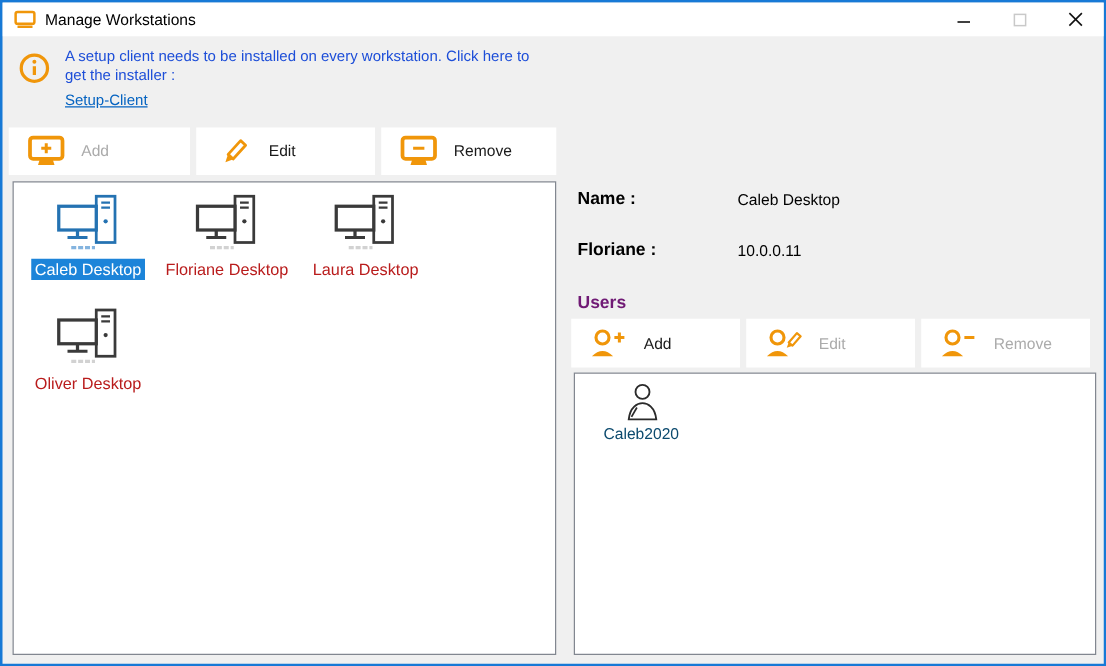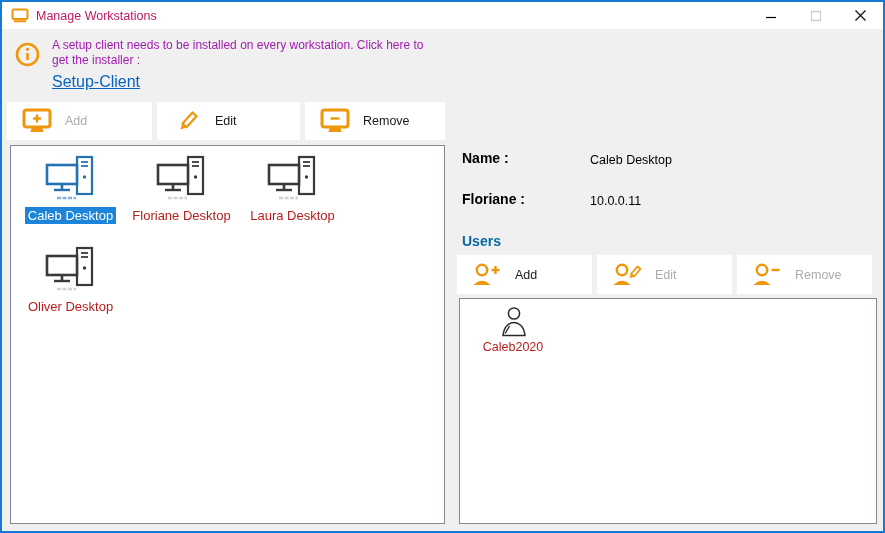--- a/index.html
+++ b/index.html
@@ -11,32 +11,32 @@
     border: 2px solid var(--border-blue, #1779d6);
     overflow: hidden;
   }
   
   .titlebar {
     position: absolute; left: 0; top: 0; right: 0; height: 27px;
     background: #ffffff;
     display: flex; align-items: center;
   }
   .titlebar .app-icon { margin-left: 9px; display: inline-flex; }
-  .titlebar .title { margin-left: 7px; font-size: 12.5px; color: #be185d; }
+  .titlebar .title { margin-left: 7px; font-size: 12.5px; color: #000000; }
   .win-controls { position: absolute; right: 0; top: 0; height: 27px; display: flex; }
   .win-btn { width: 45px; height: 27px; display: flex; align-items: center; justify-content: center; cursor: default; }
   
   .banner-icon { position: absolute; left: 13px; top: 40px; }
   .banner-text {
     position: absolute; left: 50px; top: 36px; width: 388px;
-    font-size: 12px; line-height: 15px; color: #a21caf;
+    font-size: 12px; line-height: 15px; color: #1d4ed8;
   }
   .banner-link {
     position: absolute; left: 50px; top: 71px;
-    font-size: 16px; color: var(--link-blue, #0563c1); text-decoration: underline; cursor: pointer;
+    font-size: 12px; color: var(--link-blue, #0563c1); text-decoration: underline; cursor: pointer;
   }
   
   .tb-btn {
     background: #fff; height: 38px; display: flex; align-items: center;
     cursor: pointer; flex: none;
   }
   .tb-btn .tb-icon { display: inline-flex; margin-left: 14px; width: 32px; justify-content: center; }
   .tb-btn .tb-label { margin-left: 12px; font-size: 12.5px; color: #1a1a1a; }
   .tb-btn.disabled .tb-label { color: #ababab; }
   .ws-toolbar { position: absolute; left: 5px; top: 100px; display: flex; gap: 5px; }
@@ -59,30 +59,30 @@
   }
   .ws-item .ws-icon { height: 47px; display: flex; align-items: flex-end; }
   .ws-item .ws-label {
     margin-top: 5px; font-size: 13px; color: #b91c1c;
     padding: 1px 3px; white-space: nowrap;
   }
   .ws-item.selected .ws-label { background: var(--sel-blue, #1c84d9); color: #fff; }
   
   .detail-label { position: absolute; left: 460px; font-size: 14px; font-weight: bold; color: #000; }
   .detail-value { position: absolute; left: 588px; font-size: 12.5px; color: #000; }
-  .users-heading { position: absolute; left: 460px; top: 231px; font-size: 14px; font-weight: bold; color: #0369a1; }
+  .users-heading { position: absolute; left: 460px; top: 231px; font-size: 14px; font-weight: bold; color: #701a75; }
   .user-panel {
     position: absolute; left: 457px; top: 296px; width: 418px; height: 226px;
     background: #fff; border: 1px solid #828790;
     padding: 6px 0 0 10px;
     display: flex; flex-wrap: wrap; align-content: flex-start;
   }
   .user-item { width: 86px; display: flex; flex-direction: column; align-items: center; cursor: pointer; }
   .user-item .user-icon { height: 32px; display: flex; align-items: flex-end; }
-  .user-item .user-label { margin-top: 3px; font-size: 12.5px; color: #b91c1c; white-space: nowrap; }
+  .user-item .user-label { margin-top: 3px; font-size: 12.5px; color: #0c4a6e; white-space: nowrap; }
 </style>
 </head>
 <body>
 
 <div class="window">
 
   <div class="titlebar">
     <span class="app-icon">
       <svg width="18" height="15" viewBox="0 0 18 15">
         <rect x="1.5" y="1.5" width="15" height="9.5" rx="1.5" fill="none" stroke="#F0960A" stroke-width="2"></rect>

